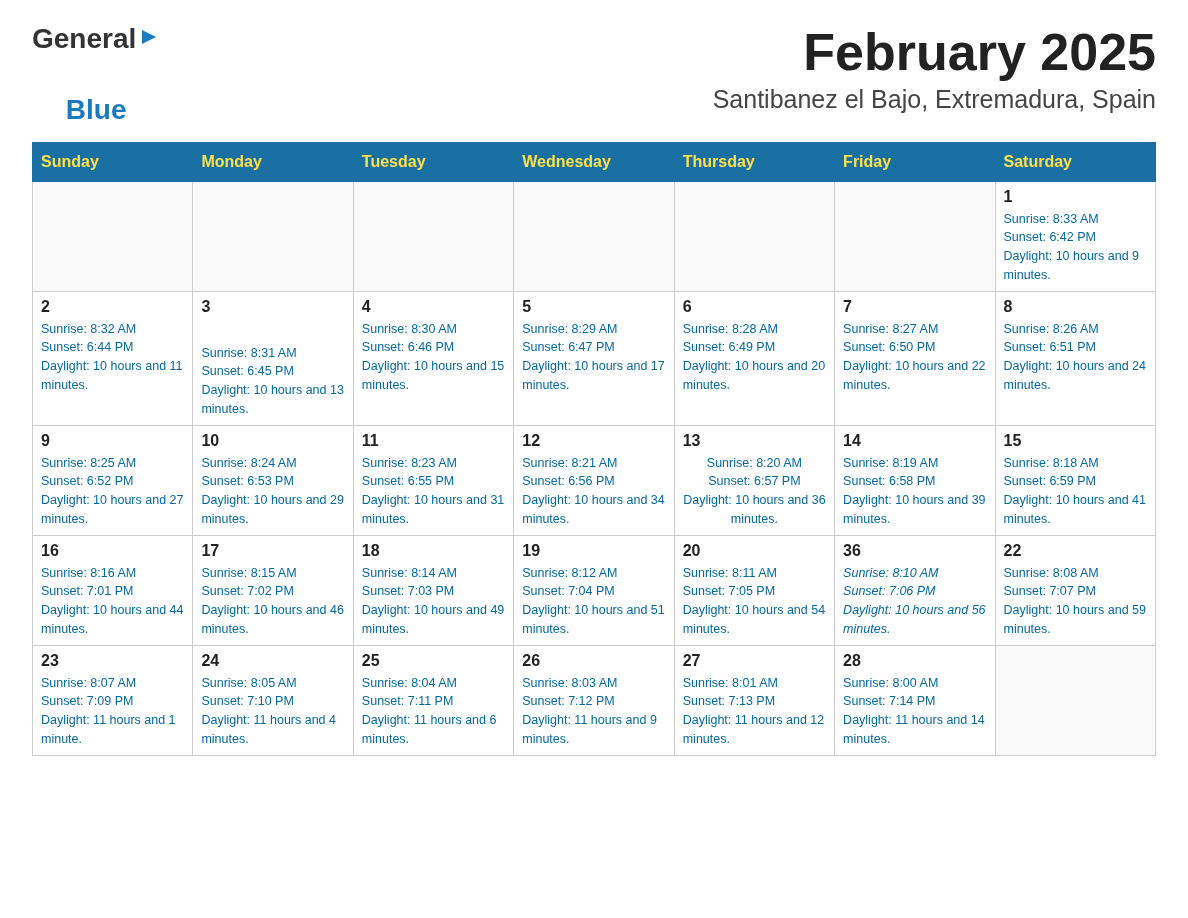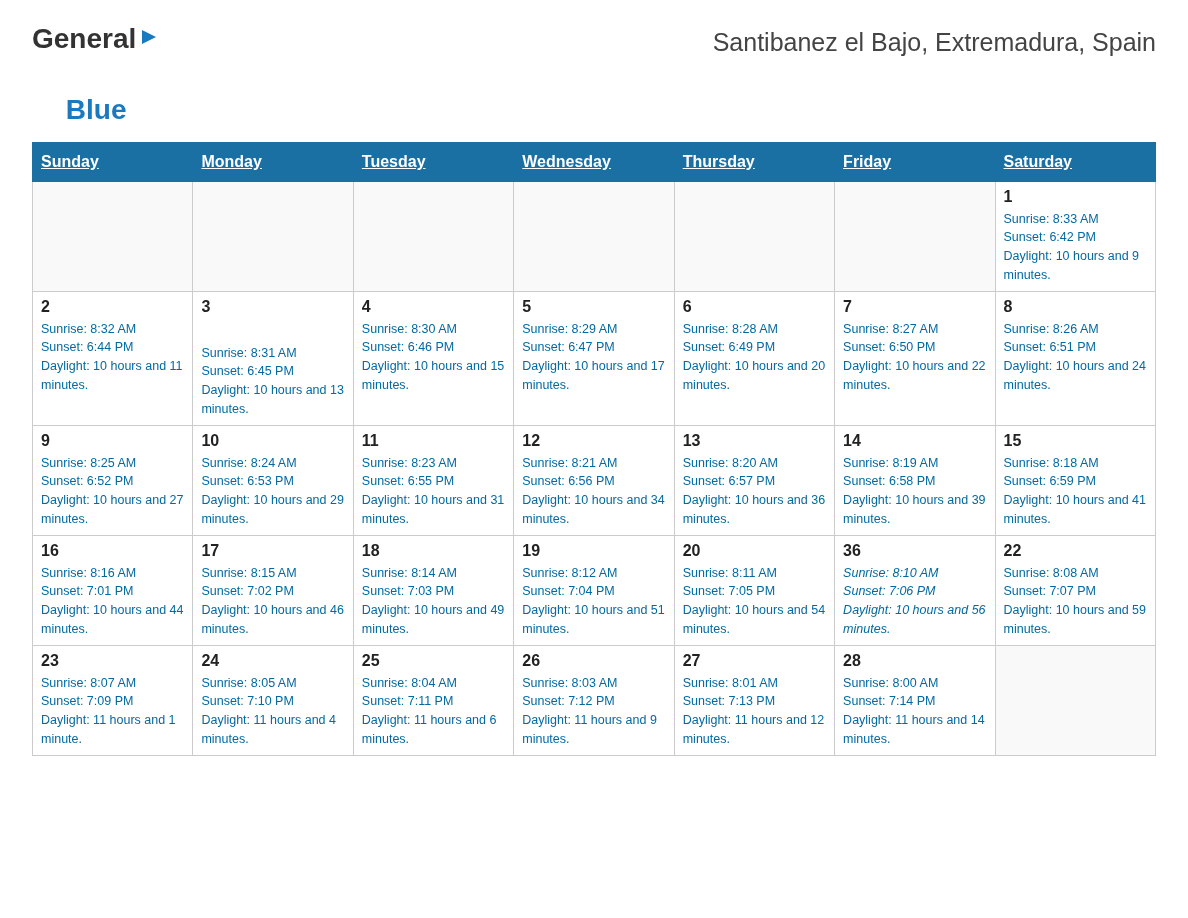--- a/index.html
+++ b/index.html
@@ -49,27 +49,26 @@
       margin-top: 4px;
       margin-left: 40px;
     }
     .calendar {
       width: 100%;
       border-collapse: collapse;
       margin-top: 8px;
     }
     .calendar thead tr th {
       background-color: #1a6fa3;
-      color: #ffffff;
+      color: #fde047;
       font-size: 16px;
       font-weight: bold;
       padding: 10px 8px;
       text-align: left;
       border: 1px solid #1a6fa3;
-      text-decoration: underline;
     }
     .calendar tbody tr td {
       vertical-align: top;
       border: 1px solid #ccc;
       padding: 6px 8px;
       font-size: 13px;
       color: #333;
       width: calc(100% / 7);
       min-height: 100px;
     }
@@ -101,20 +100,21 @@
   <div class="logo">
     <div class="logo-row">
       <span class="logo-general">General</span>
       <svg width="22" height="22" viewBox="0 0 22 22" style="margin-left:2px;margin-top:-4px;">
         <polygon points="4,4 18,11 4,18" fill="#1a7abf"></polygon>
       </svg>
     </div>
     <span class="logo-blue">Blue</span>
   </div>
   <div class="title-area">
+    <div class="month-title">February 2025</div>
     <div class="location">Santibanez el Bajo, Extremadura, Spain</div>
   </div>
 </div>
 
 <table class="calendar">
   <thead>
     <tr>
     <th>Sunday</th>
         <th>Monday</th>
         <th>Tuesday</th>
@@ -203,21 +203,21 @@
 Daylight: 10 hours and 31 minutes.</div>
         </td>
         <td>
           <span class="day-num">12</span>
           <div class="day-info" style="white-space: pre-line;">Sunrise: 8:21 AM
 Sunset: 6:56 PM
 Daylight: 10 hours and 34 minutes.</div>
         </td>
         <td>
           <span class="day-num">13</span>
-          <div class="day-info" style="white-space: pre-line;">Sunrise: 8:20 AM
+          <div class="day-info" style="white-space: pre-line; text-align: center;">Sunrise: 8:20 AM
 Sunset: 6:57 PM
 Daylight: 10 hours and 36 minutes.</div>
         </td>
         <td>
           <span class="day-num">14</span>
           <div class="day-info" style="white-space: pre-line;">Sunrise: 8:19 AM
 Sunset: 6:58 PM
 Daylight: 10 hours and 39 minutes.</div>
         </td>
         <td>

